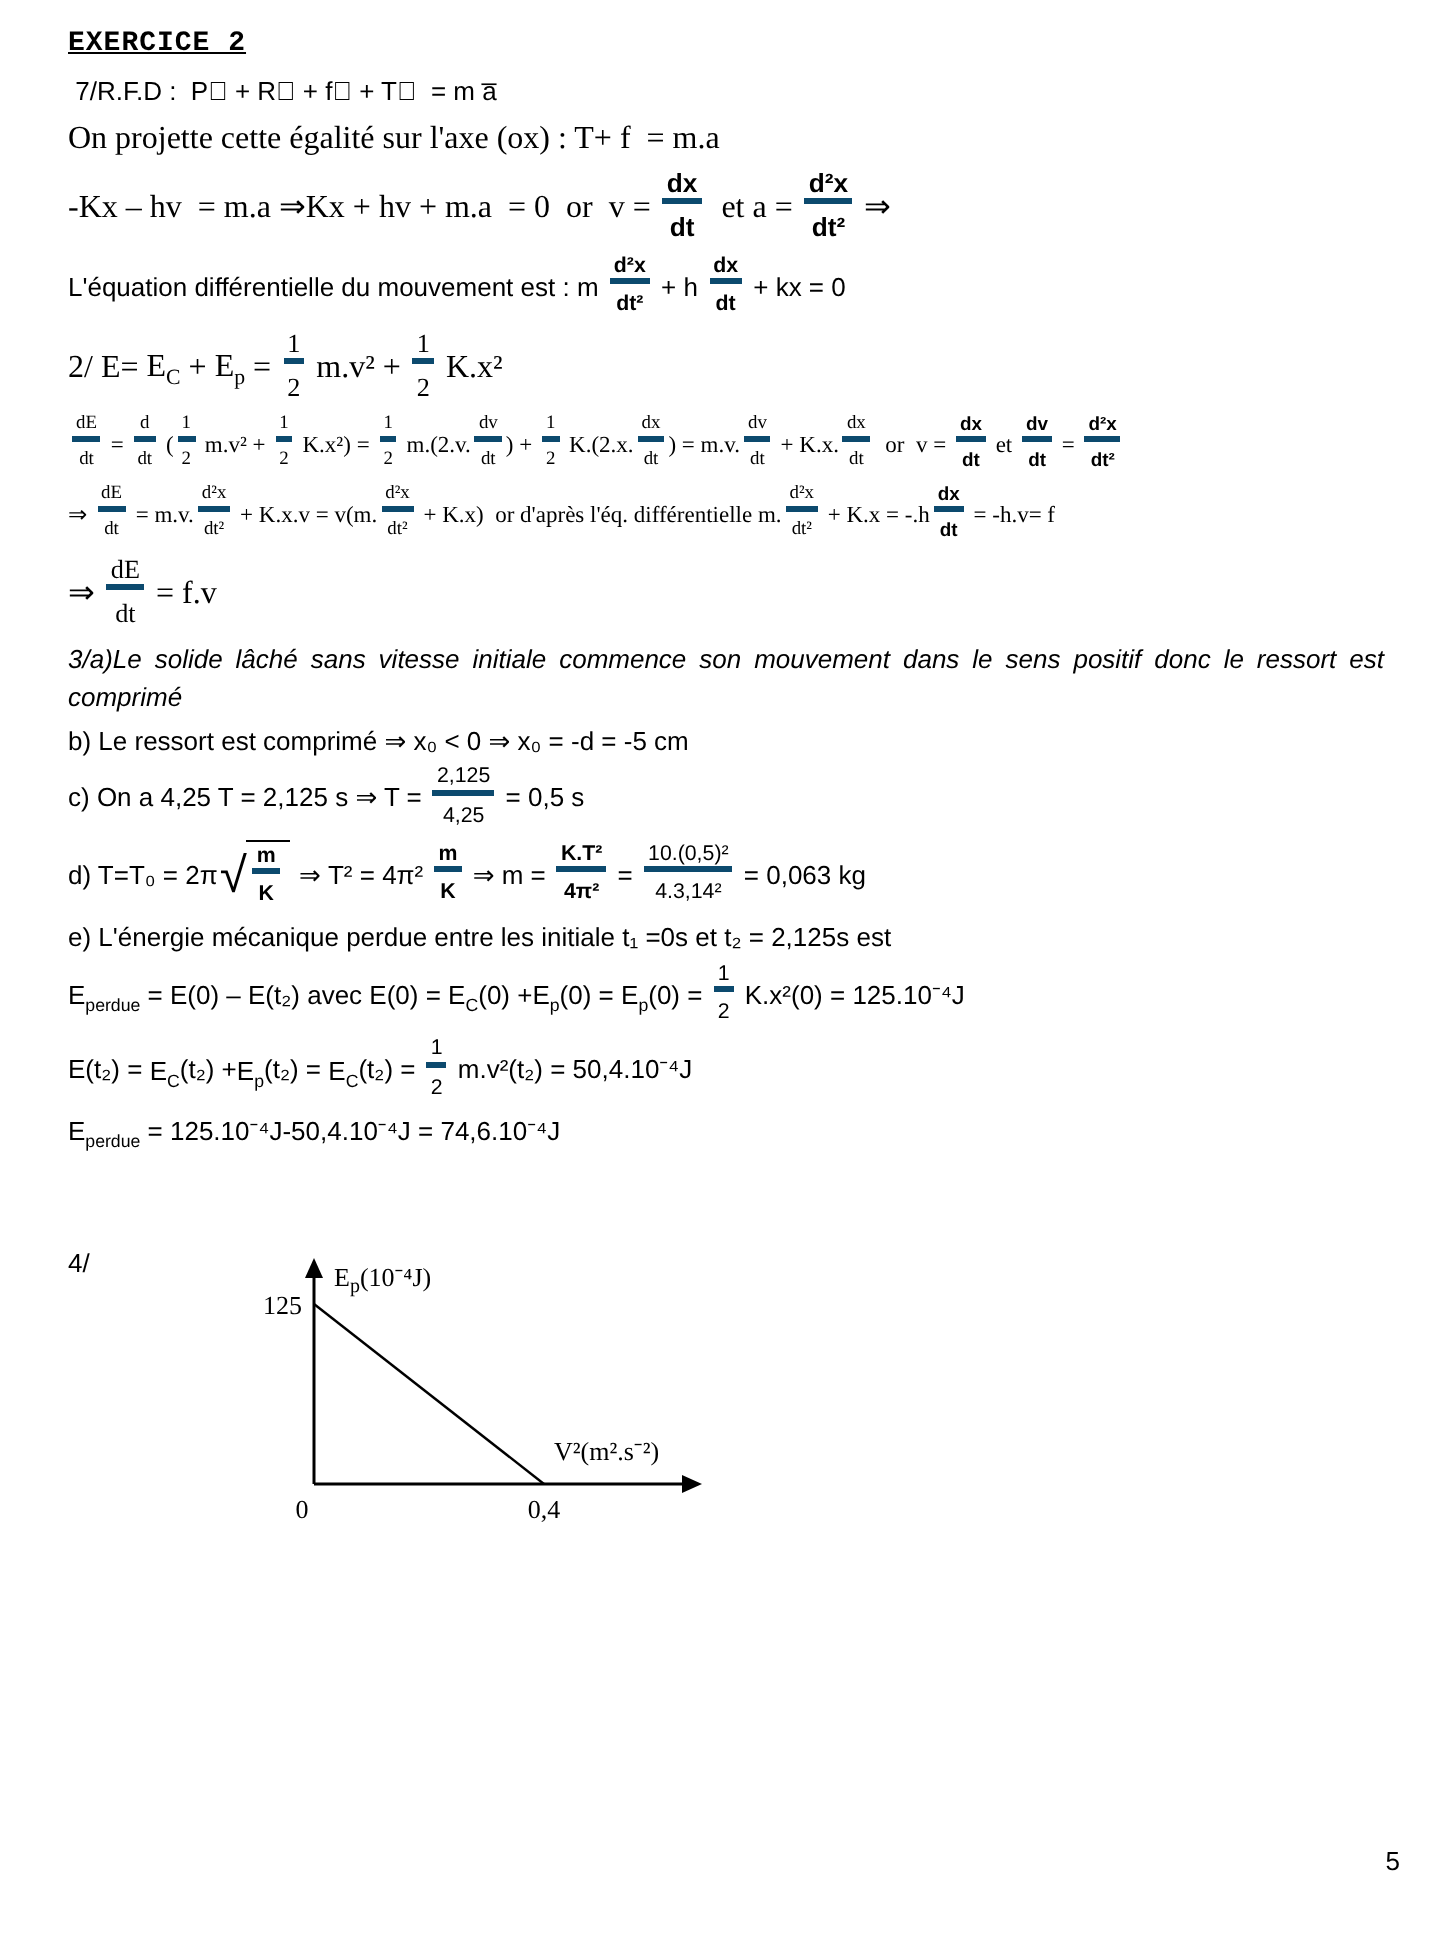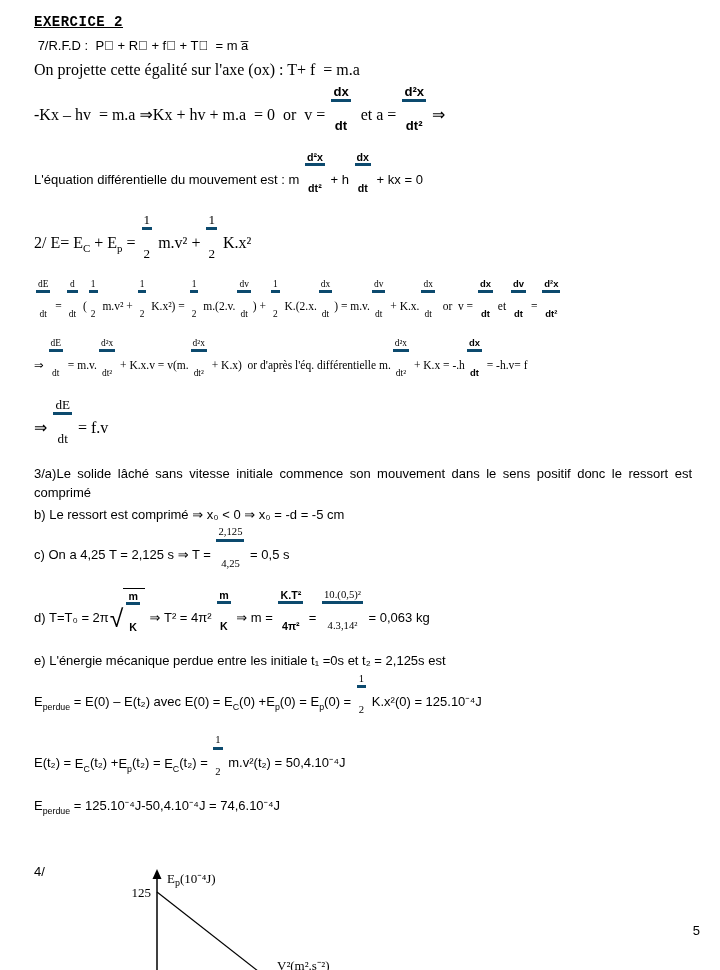--- a/index.html
+++ b/index.html
@@ -4,27 +4,27 @@
 <style>
   html,body{margin:0;padding:0;}
   body{width:720px;height:970px;background:#ffffff;color:#000;position:relative;overflow:hidden;
        font-family:"Liberation Sans",sans-serif;}
   .page{padding:14px 28px 0 34px;}
   .title{font-family:"Liberation Mono",monospace;font-weight:bold;text-decoration:underline;
          font-size:14px;letter-spacing:.5px;margin-bottom:6px;}
   .line{font-size:13px;line-height:1.5;margin:2px 0;white-space:pre-wrap;}
   .line.serif{font-family:"Liberation Serif",serif;font-size:16px;}
   .line.tight{font-size:11.5px;}
-  .line.just{white-space:normal;text-align:justify;}
+  .line.just{white-space:normal;text-align:justify;font-style:italic;}
   .frac{display:inline-block;vertical-align:middle;text-align:center;line-height:1.15;
         font-size:.82em;margin:0 2px;}
   .frac .num{display:block;border-bottom:3px solid #0c4a6e;padding:0 2px;}
-  .frac .den{display:block;padding:16px 2px;}
+  .frac .den{display:block;padding:4px 2px;}
   .frac.bs{font-family:"Liberation Sans",sans-serif;font-weight:bold;}
-  .frac.serif{font-family:Liberation Serif, serif;font-weight:normal;}
+  .frac.serif{font-family:Liberation Sans, sans-serif;font-weight:normal;}
   .subsym sub{font-size:.68em;}
   .sqrt{display:inline-flex;align-items:center;vertical-align:middle;margin:0 1px;
         font-weight:bold;font-family:"Liberation Sans",sans-serif;}
   .sqrt .rad{font-size:1.9em;font-weight:normal;line-height:.9;}
   .sqrt .body{border-top:1.5px solid #000;padding:1px 3px 0 1px;}
   .graph-row{display:flex;align-items:flex-start;margin-top:46px;}
   .q4{font-size:13px;margin-right:62px;}
   .graph-svg text{font-family:"Liberation Serif",serif;font-size:13px;}
   .graph-svg .gsub{font-size:10px;}
   .pagenum{position:absolute;right:20px;bottom:32px;font-size:13px;}

